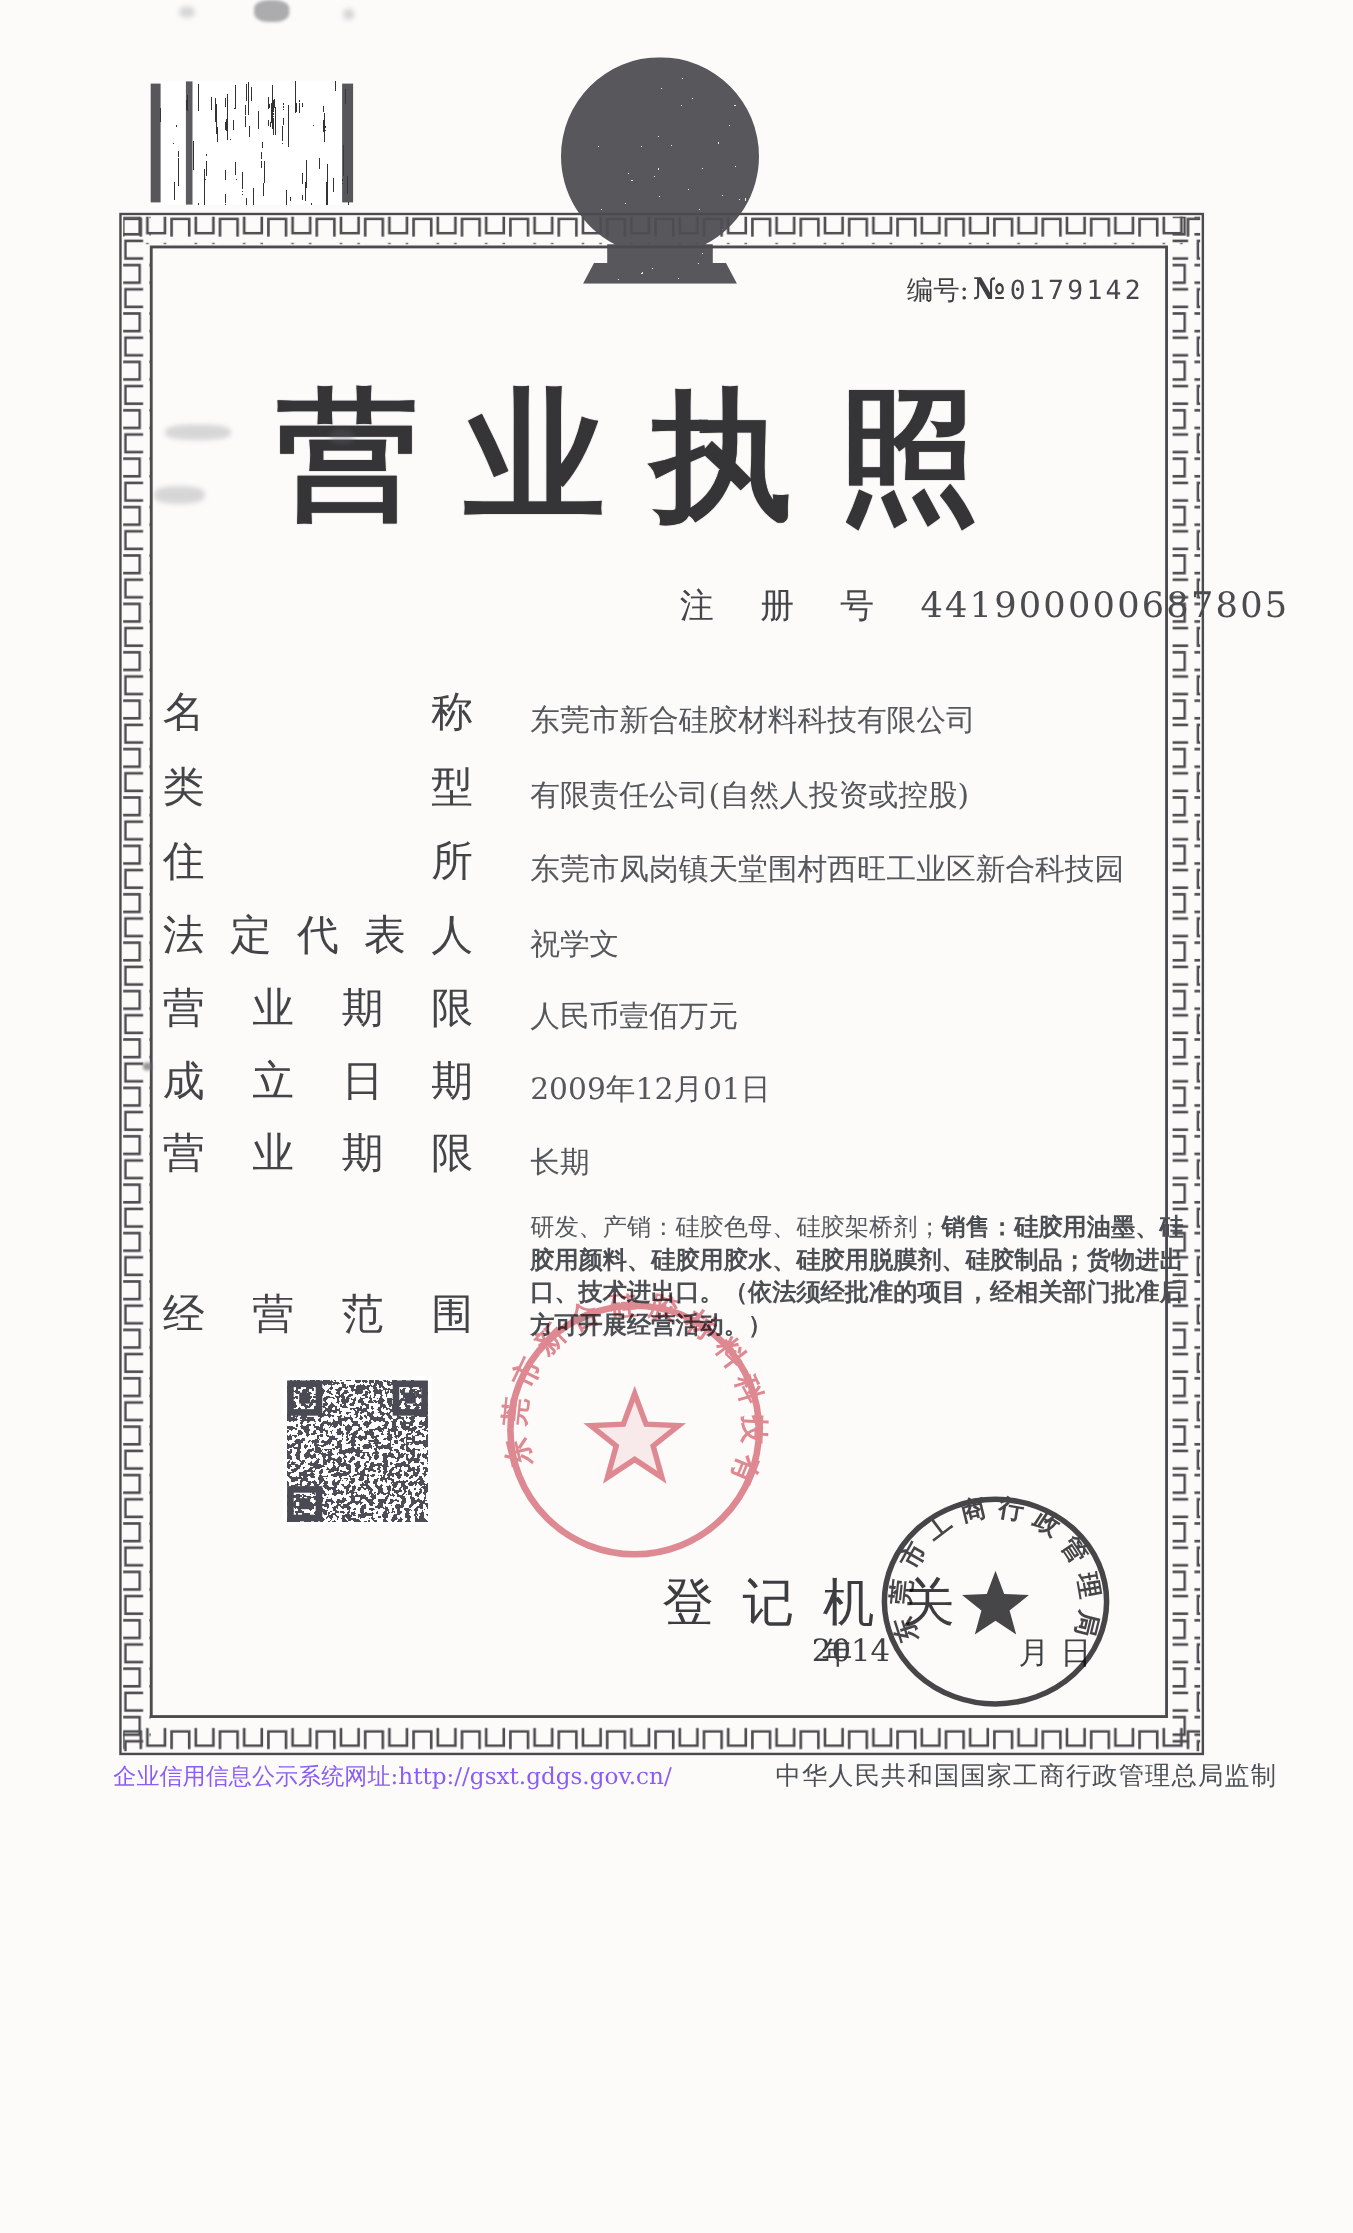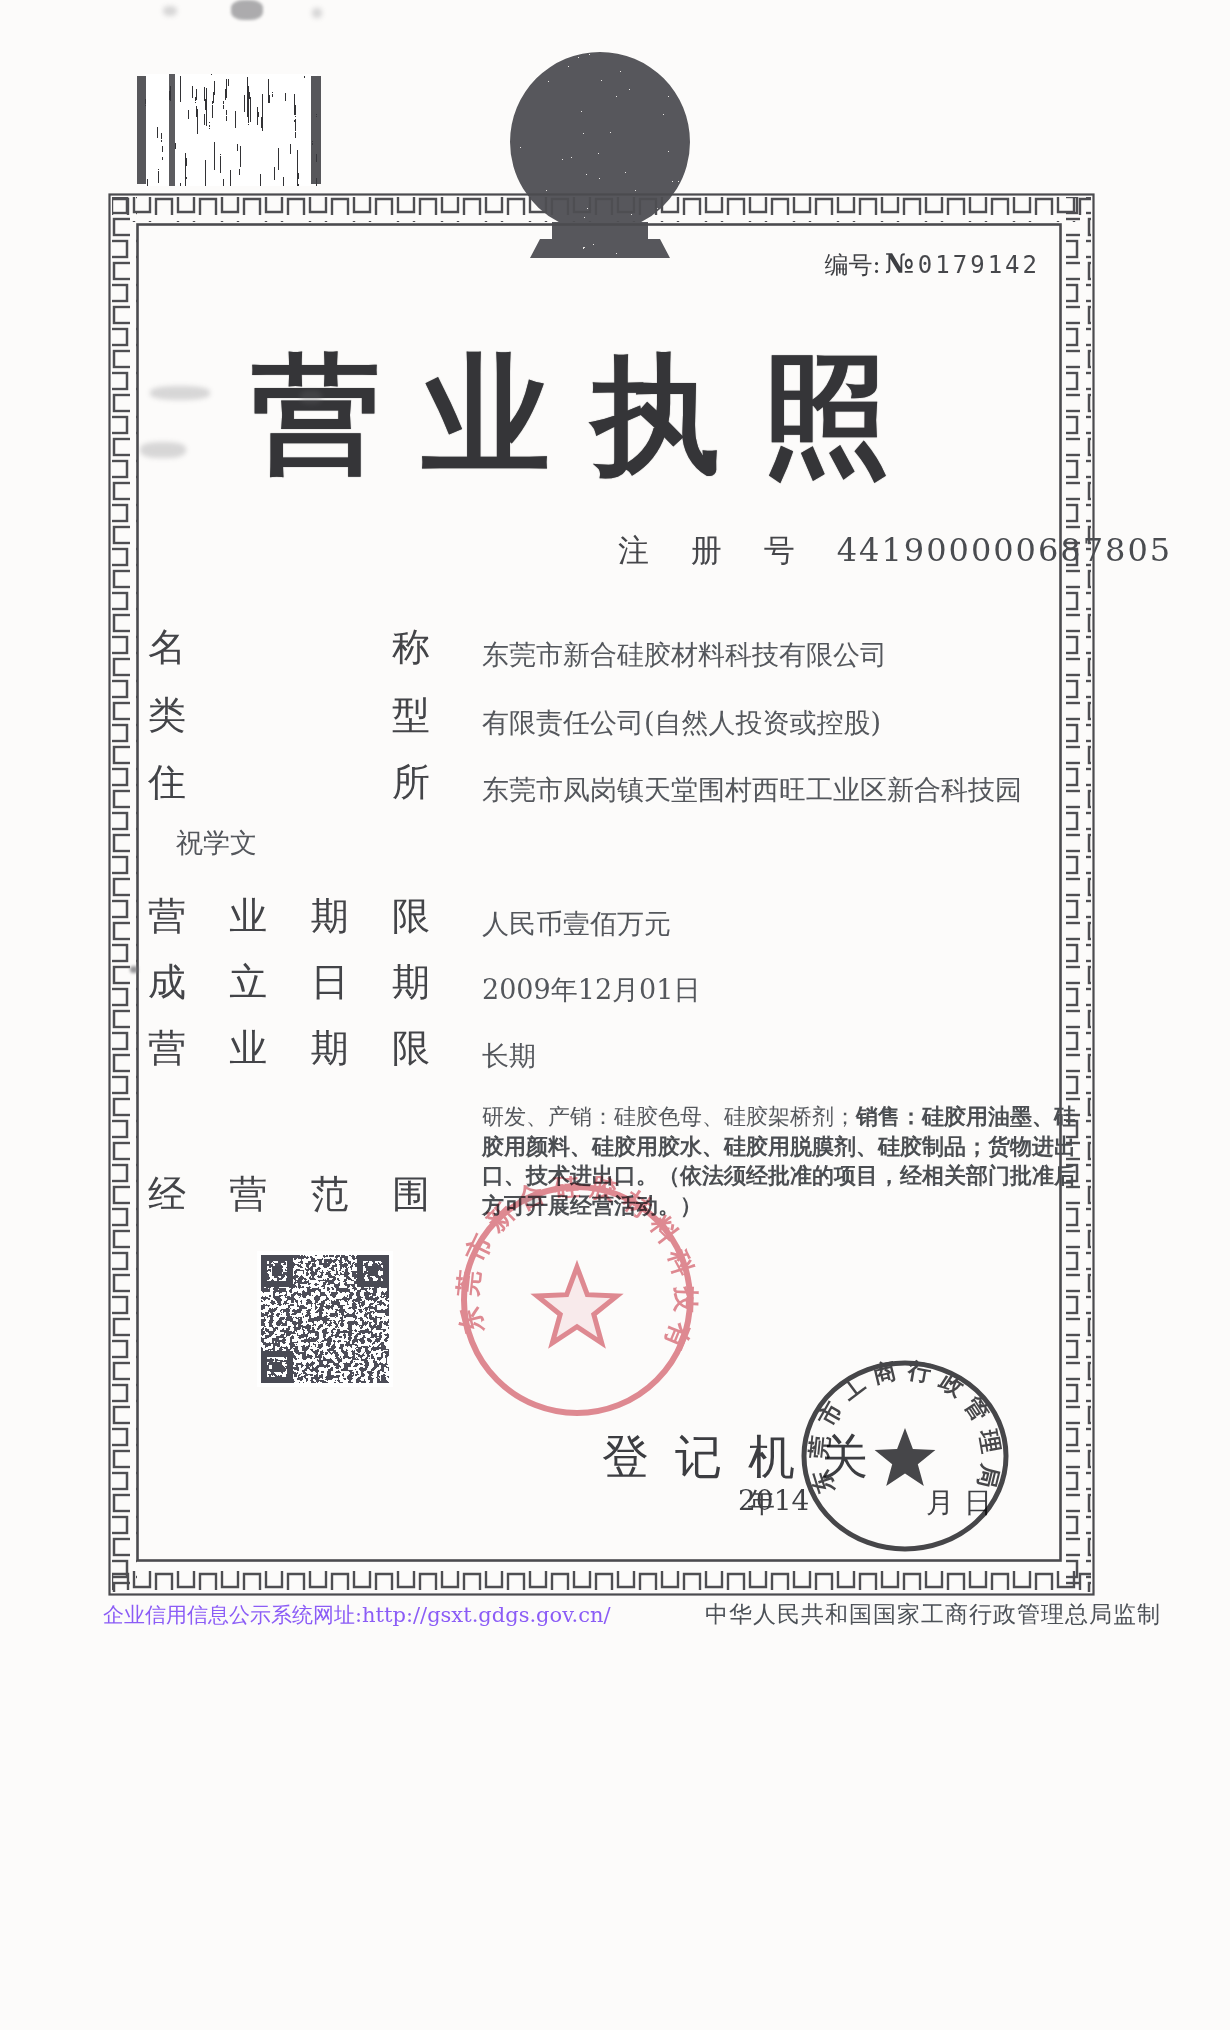--- a/index.html
+++ b/index.html
@@ -138,20 +138,21 @@
   </div>
   <div class="row" style="top:690px">
     <div class="lbl">类型</div>
     <div class="val">有限责任公司(自然人投资或控股)</div>
   </div>
   <div class="row" style="top:757px">
     <div class="lbl">住所</div>
     <div class="val">东莞市凤岗镇天堂围村西旺工业区新合科技园</div>
   </div>
   <div class="row" style="top:825px">
+    <div class="lbl">法定代表人</div>
     <div class="val">祝学文</div>
   </div>
   <div class="row" style="top:891px">
     <div class="lbl">营业期限</div>
     <div class="val">人民币壹佰万元</div>
   </div>
   <div class="row" style="top:957px">
     <div class="lbl">成立日期</div>
     <div class="val">2009年12月01日</div>
   </div>

